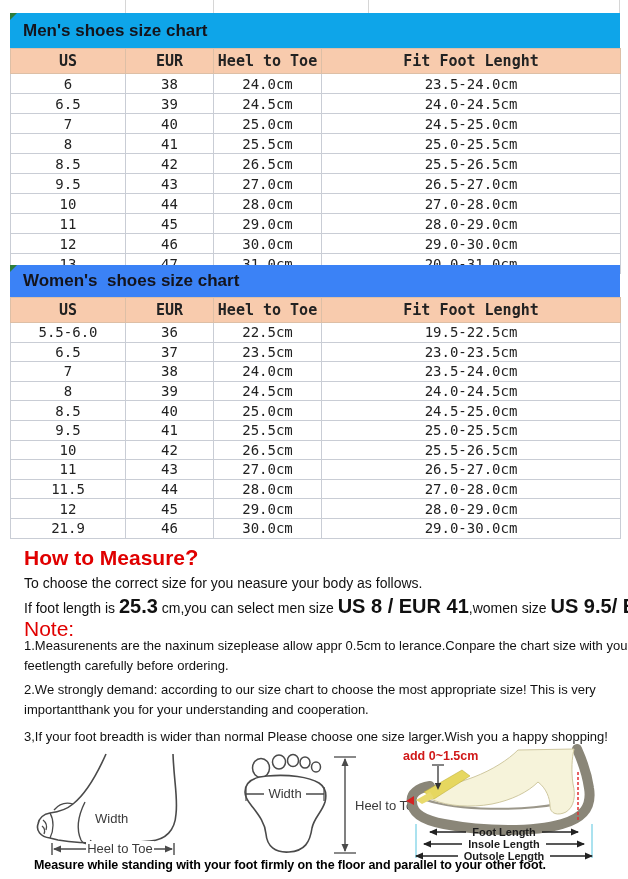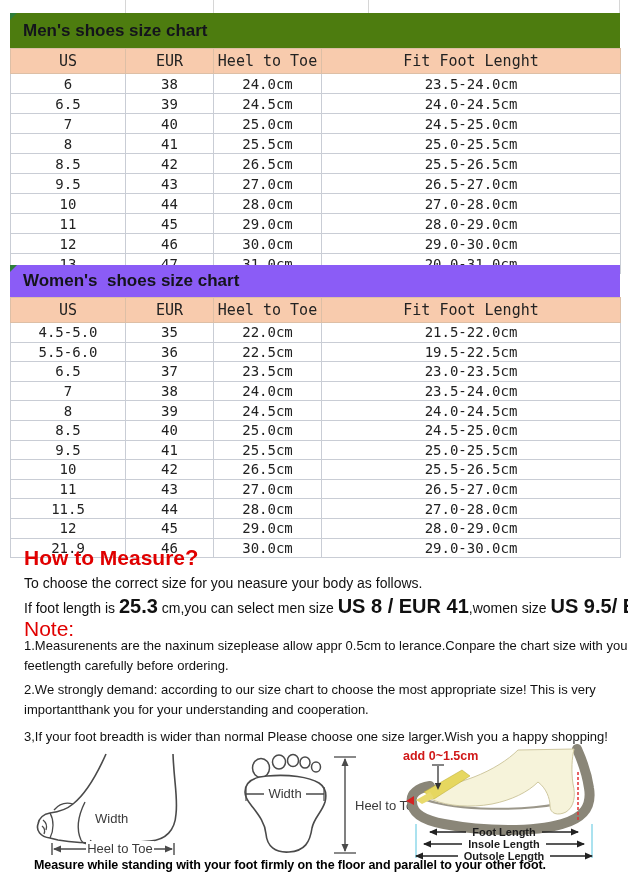--- a/index.html
+++ b/index.html
@@ -15,21 +15,21 @@
   .title-bar{position:relative;display:flex;align-items:center;box-sizing:border-box;
              padding-left:13px;font-weight:bold;font-size:17px;color:#14141c;}
   .title-bar.blue{height:35px;}
   .title-bar.pink{height:32px;}
   .title-bar .title-text{white-space:pre;}
   .corner-flag{position:absolute;left:0;top:0;width:0;height:0;
                border-top:7px solid #2e7d3a;border-right:7px solid transparent;}
 
   table.size{border-collapse:collapse;width:610px;table-layout:fixed;
              font-family:"DejaVu Sans Mono",monospace;}
-  table.size th{height:24px;font-weight:normal;font-size:15px;color:#222;
+  table.size th{height:24px;font-weight:bold;font-size:15px;color:#222;
                 border:1px solid #ddbfa6;padding:0;text-align:center;margin-left:28px;}
   table.size td{height:19px;font-size:14px;color:#222;background:#fff;
                 border:1px solid #c9cdd5;padding:0;text-align:center;}
   table.size.women td{height:18.6px;}
 
   
   .txt{position:absolute;left:24px;color:#111;}
   .howto-title{top:545px;font-size:21px;font-weight:600;}
   .howto-title .qmark{font-weight:900;font-size:22px;}
   .intro-line{top:575px;font-size:14px;}
@@ -58,21 +58,21 @@
 <div class="canvas">
 
   <div class="top-strip">
     <div class="vline" style="left:125px"></div>
     <div class="vline" style="left:213px"></div>
     <div class="vline" style="left:368px"></div>
     <div class="vline" style="left:619px"></div>
   </div>
 
   <div class="block" style="top:13px">
-    <div class="title-bar blue" style="background:#4d7c0f">
+    <div class="title-bar blue" style="background:#0ea5e9">
       <span class="corner-flag"></span>
       <span class="title-text">Men's shoes size chart</span>
     </div>
     <table class="size">
       <colgroup>
           <col style="width:115px">
           <col style="width:88px">
           <col style="width:108px">
           <col style="width:299px">
         </colgroup>
@@ -143,47 +143,41 @@
             <td>13</td>
             <td>47</td>
             <td>31.0cm</td>
             <td>20.0-31.0cm</td>
           </tr>
         </tbody>
     </table>
   </div>
 
   <div class="block" style="top:265px">
-    <div class="title-bar pink" style="background:#8b5cf6">
+    <div class="title-bar pink" style="background:#3b82f6">
       <span class="corner-flag"></span>
       <span class="title-text">Women's  shoes size chart</span>
     </div>
     <table class="size women">
       <colgroup>
           <col style="width:115px">
           <col style="width:88px">
           <col style="width:108px">
           <col style="width:299px">
         </colgroup>
       <thead>
         <tr style="background:#f8cbad">
             <th>US</th>
             <th>EUR</th>
             <th>Heel to Toe</th>
             <th>Fit Foot Lenght</th>
           </tr>
       </thead>
       <tbody>
           <tr>
-            <td>4.5-5.0</td>
-            <td>35</td>
-            <td>22.0cm</td>
-            <td>21.5-22.0cm</td>
-          </tr>
-          <tr>
             <td>5.5-6.0</td>
             <td>36</td>
             <td>22.5cm</td>
             <td>19.5-22.5cm</td>
           </tr>
           <tr>
             <td>6.5</td>
             <td>37</td>
             <td>23.5cm</td>
             <td>23.0-23.5cm</td>

